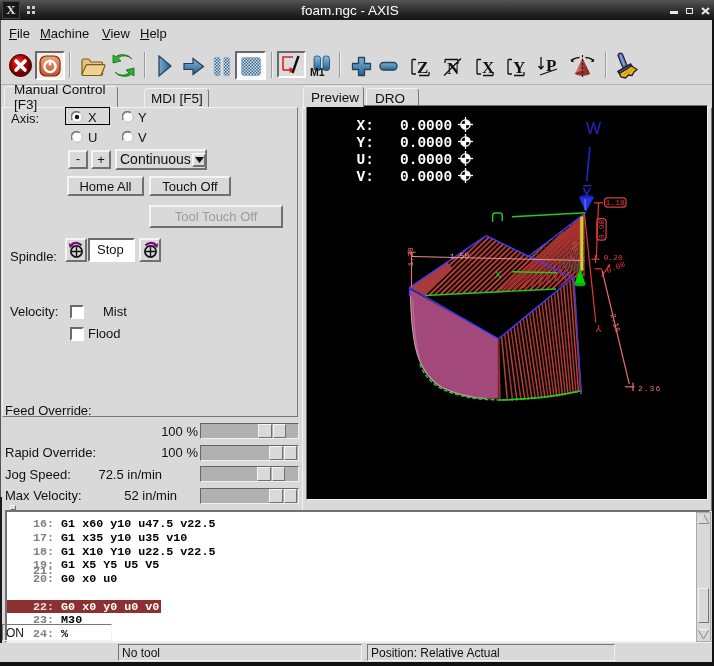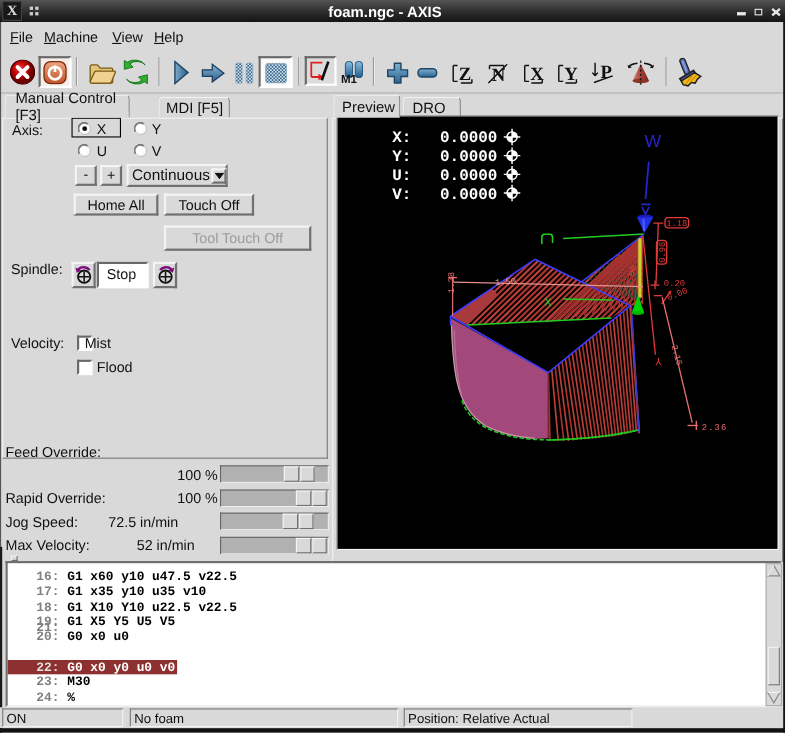--- a/index.html
+++ b/index.html
@@ -20,21 +20,21 @@
 <body>
 
 <div style="position:absolute;left:0;top:0;width:714px;height:20px;background:linear-gradient(#555 0%,#3a3a3a 35%,#232323 70%,#151515 100%)"></div>
 <div style="position:absolute;left:2px;top:1px;width:18px;height:18px;background:#181818;border:1px solid #444;color:#ddd;font-size:13px;font-weight:bold;text-align:center;font-family:'Liberation Serif',serif">X</div>
 <div style="position:absolute;left:27px;top:6px;width:8px;height:8px">
 <div style="position:absolute;width:2.5px;height:2.5px;background:#ccc;left:0;top:0"></div>
 <div style="position:absolute;width:2.5px;height:2.5px;background:#ccc;left:5px;top:0"></div>
 <div style="position:absolute;width:2.5px;height:2.5px;background:#ccc;left:0;top:5px"></div>
 <div style="position:absolute;width:2.5px;height:2.5px;background:#ccc;left:5px;top:5px"></div>
 </div>
-<div style="position:absolute;left:0;top:2.5px;width:700px;text-align:center;color:#fff;font-size:13.5px;font-weight:bold">foam.ngc - AXIS</div>
+<div style="position:absolute;left:0;top:2.5px;width:700px;text-align:center;color:#fff;font-size:13.5px;font-weight:normal">foam.ngc - AXIS</div>
 <div style="position:absolute;left:670px;top:11px;width:8px;height:2.5px;background:#e8e8e8"></div>
 <div style="position:absolute;left:685.5px;top:8px;width:7.5px;height:6px;border:1.6px solid #e8e8e8"></div>
 <svg style="position:absolute;left:701px;top:7px" width="9" height="8" viewBox="0 0 9 8">
     <path d="M1,1 L8,7 M8,1 L1,7" stroke="#e8e8e8" stroke-width="2.2"></path>
   </svg>
 
 <div style="position:absolute;left:0;top:20px;width:714px;height:25px;background:#d9d9d9"></div>
 <div class="t13" style="left:9px;top:26px"><u>F</u>ile</div>
 <div class="t13" style="left:40px;top:26px"><u>M</u>achine</div>
 <div class="t13" style="left:102px;top:26px"><u>V</u>iew</div>
@@ -242,40 +242,40 @@
   </svg>
 <div class="btn" style="left:67px;top:176px;width:77px;height:20px">
     <span>Home All</span>
   </div>
 <div class="btn" style="left:149px;top:176px;width:82px;height:20px">
     <span>Touch Off</span>
   </div>
 <div class="btn" style="left:149px;top:205px;width:134px;height:23px">
     <span style="color:#9c9c9c">Tool Touch Off</span>
   </div>
-<div class="t13" style="left:10px;top:237px">Spindle:</div>
+<div class="t13" style="left:10px;top:249px">Spindle:</div>
 <div class="btn" style="left:65px;top:238px;width:22px;height:24px"></div>
 <svg style="position:absolute;left:66.5px;top:240.5px" width="19" height="19" viewBox="0 0 19 19">
     <circle cx="9.5" cy="10.5" r="5.6" fill="none" stroke="#111" stroke-width="1.7"></circle>
     <path d="M9.5,5.8 L9.5,15.2 M4.8,10.5 L14.2,10.5" stroke="#111" stroke-width="1.4"></path>
     <path d="M14.5,4.5 A7,7 0 0 0 4.2,3.8" fill="none" stroke="#7c0a7c" stroke-width="2.2"></path>
     <path d="M1.6,2.2 L2.8,7 L7,4.6 Z" fill="#7c0a7c"></path>
   </svg>
 <div style="position:absolute;left:88px;top:238px;width:47px;height:24px;background:#fff;border-top:2px solid #6a6a6a;border-left:2px solid #6a6a6a;border-bottom:2px solid #fff;border-right:2px solid #fff"></div>
 <div class="t13" style="left:97px;top:242px">Stop</div>
 <div class="btn" style="left:139px;top:238px;width:22px;height:24px"></div>
 <svg style="position:absolute;left:140.5px;top:240.5px" width="19" height="19" viewBox="0 0 19 19">
     <circle cx="9.5" cy="10.5" r="5.6" fill="none" stroke="#111" stroke-width="1.7"></circle>
     <path d="M9.5,5.8 L9.5,15.2 M4.8,10.5 L14.2,10.5" stroke="#111" stroke-width="1.4"></path>
     <path d="M4.5,4.5 A7,7 0 0 1 14.8,3.8" fill="none" stroke="#7c0a7c" stroke-width="2.2"></path>
     <path d="M17.4,2.2 L16.2,7 L12,4.6 Z" fill="#7c0a7c"></path>
   </svg>
 <div class="t13" style="left:10px;top:304px">Velocity:</div>
 <div class="chk" style="left:70px;top:305px"></div>
-<div class="t13" style="left:77px;top:304px">Mist</div>
+<div class="t13" style="left:103px;top:304px">Mist</div>
 <div class="chk" style="left:70px;top:327px"></div>
 <div class="t13" style="left:88px;top:326px">Flood</div>
 <div class="t13" style="left:5px;top:403px">Feed Override:</div>
 <div class="t13" style="left:88px;top:423.5px;width:110px;text-align:right">100 %</div>
 <div style="position:absolute;left:200px;top:423.0px;width:99px;height:16px;background:#b1b1b1;border-top:1px solid #666;border-left:1px solid #666;border-bottom:1px solid #efefef;border-right:1px solid #efefef"></div>
 <div style="position:absolute;left:258px;top:424.0px;width:14px;height:14px;background:#d9d9d9;border-top:1px solid #f4f4f4;border-left:1px solid #f4f4f4;border-bottom:1px solid #707070;border-right:1px solid #707070"></div>
 <div style="position:absolute;left:273px;top:424.0px;width:13px;height:14px;background:#d9d9d9;border-top:1px solid #f4f4f4;border-left:1px solid #f4f4f4;border-bottom:1px solid #707070;border-right:1px solid #707070"></div>
 <div class="t13" style="left:5px;top:445.0px">Rapid Override:</div>
 <div class="t13" style="left:88px;top:445.0px;width:110px;text-align:right">100 %</div>
 <div style="position:absolute;left:200px;top:444.5px;width:99px;height:16px;background:#b1b1b1;border-top:1px solid #666;border-left:1px solid #666;border-bottom:1px solid #efefef;border-right:1px solid #efefef"></div>
@@ -540,16 +540,16 @@
 <div style="position:absolute;left:697.5px;top:588px;width:11px;height:35px;background:#d9d9d9;border-top:1px solid #f2f2f2;border-left:1px solid #f2f2f2;border-bottom:1.5px solid #777;border-right:1.5px solid #777"></div>
 <svg style="position:absolute;left:697px;top:628px" width="13" height="12" viewBox="0 0 13 12">
     <path d="M6.5,11 L12,1.5 L1,1.5 Z" fill="#d9d9d9" stroke="#888" stroke-width="1"></path>
     <path d="M1,1.5 L12,1.5" stroke="#f2f2f2" stroke-width="1.2"></path>
   </svg>
 <div style="position:absolute;left:10px;top:504.5px;width:5.5px;height:5.5px;background:#d9d9d9;border-top:1px solid #f4f4f4;border-left:1px solid #f4f4f4;border-bottom:1px solid #707070;border-right:1px solid #707070"></div>
 <div style="position:absolute;left:0;top:497px;width:2px;height:169px;background:#1a1a1a"></div>
 <div style="position:absolute;left:0;top:20px;width:1px;height:477px;background:#555"></div>
 
 <div style="position:absolute;left:0;top:643px;width:714px;height:19px;background:#d9d9d9"></div>
-<div class="cell" style="left:2px;top:644px;width:110px">ON</div>
-<div class="cell" style="left:118px;top:644px;width:244px">No foam</div>
-<div class="cell" style="left:367px;top:644px;width:208px">Position: Relative Actual</div>
+<div class="cell" style="left:2px;top:624px;width:110px">ON</div>
+<div class="cell" style="left:118px;top:644px;width:244px">No tool</div>
+<div class="cell" style="left:367px;top:644px;width:248px">Position: Relative Actual</div>
 <div style="position:absolute;left:0;top:662px;width:714px;height:4px;background:#111"></div>
 <div style="position:absolute;left:712px;top:20px;width:2px;height:646px;background:#111"></div>
 </body></html>

